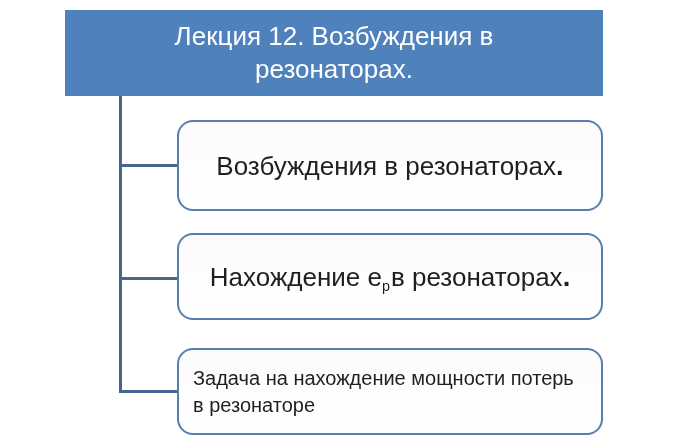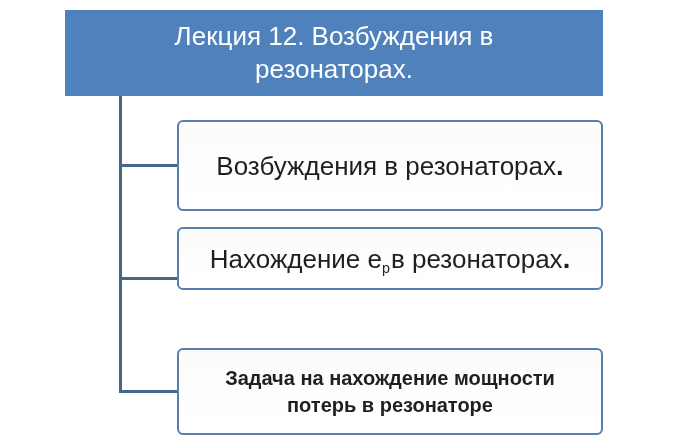--- a/index.html
+++ b/index.html
@@ -57,31 +57,31 @@
   .branch-2 { top: 277px; }
   .branch-3 { top: 390px; }
   
   .topic-box {
     position: absolute;
     left: 177px;
     width: 426px;
     box-sizing: border-box;
     background: linear-gradient(180deg, #fbfbfa 0%, #fefefe 60%, #ffffff 100%);
     border: 2px solid var(--box_border, #567fae);
-    border-radius: 6px;
+    border-radius: 16px;
     display: flex;
     align-items: center;
     justify-content: center;
-    text-align: center;
+    text-align: left;
     color: var(--box_text, #1f1f1f);
     padding: 4px 14px;
   }
   .topic-box-1 { top: 120px; height: 91px; font-size: 26px; }
-  .topic-box-2 { top: 227px; height: 63px; font-size: 26px; }
-  .topic-box-3 { top: 348px; height: 87px; font-size: 20px; line-height: 27px; font-weight: bold; }
+  .topic-box-2 { top: 233px; height: 87px; font-size: 26px; }
+  .topic-box-3 { top: 348px; height: 87px; font-size: 20px; line-height: 27px; }
   .period {
     font-weight: 700;
     font-size: 1.05em;
   }
   sub.sub-p {
     font-size: 0.55em;
     line-height: 0;
     vertical-align: -0.35em;
   }
   .post-text { margin-left: 1px; }

